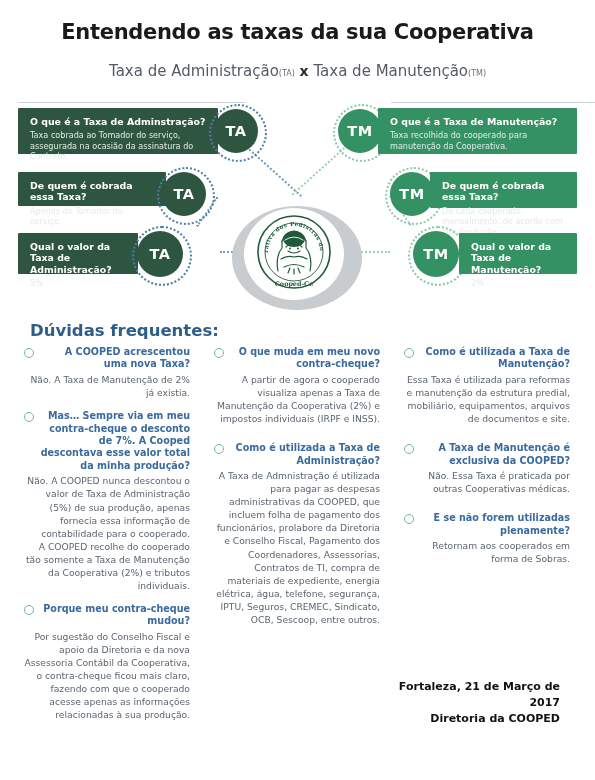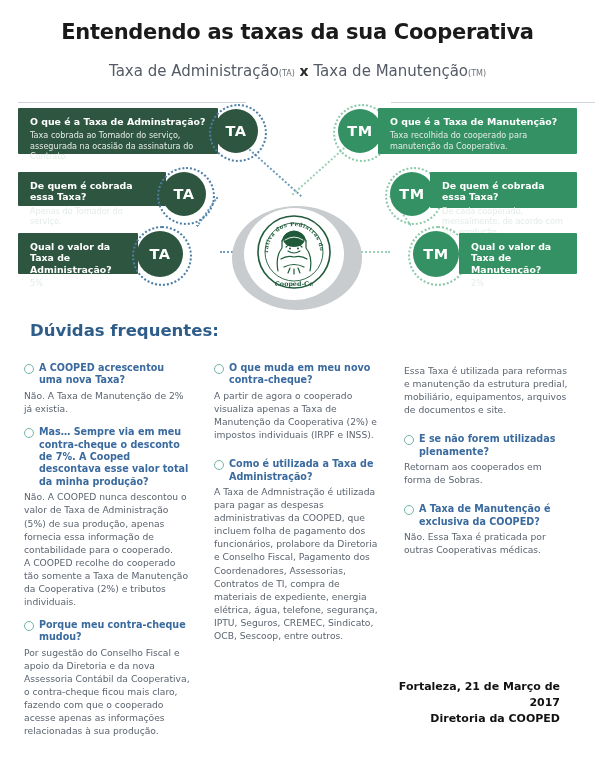--- a/index.html
+++ b/index.html
@@ -69,21 +69,21 @@
     display:flex;align-items:center;justify-content:center;
   }
   .logoSvg{display:block;}
 
   
   .faqTitle{
     position:absolute;left:30px;top:321px;
     font-size:16.5px;font-weight:bold;color:#2e5d8a;
   }
   .cols{position:absolute;left:24px;top:346px;width:552px;}
-  .col{position:absolute;top:16px;width:166px;}
+  .col{position:absolute;top:0;width:166px;text-align:right;}
   .col.c1{left:0;}
   .col.c2{left:190px;}
   .col.c3{left:380px;}
 
   .qa{margin-bottom:11px;}
   .qhead{
     display:flex;align-items:flex-start;gap:5px;
     font-size:9.6px;font-weight:bold;color:#3a6a9e;line-height:1.3;
   }
   .bullet{
@@ -252,35 +252,39 @@
         <div class="qhead">
           <span class="bullet"></span>
           <span class="qtext">Como é utilizada a Taxa de Administração?</span>
         </div>
         <div class="body">A Taxa de Admnistração é utilizada para pagar as despesas administrativas da COOPED, que incluem folha de pagamento dos funcionários, prolabore da Diretoria e Conselho Fiscal, Pagamento dos Coordenadores, Assessorias, Contratos de TI, compra de materiais de expediente, energia elétrica, água, telefone, segurança, IPTU, Seguros, CREMEC, Sindicato, OCB, Sescoop, entre outros.</div>
       </div>
     </div>
 
     <div class="col c3">
       <div class="qa">
+        <div class="qhead">
+          <span class="bullet"></span>
+          <span class="qtext">Como é utilizada a Taxa de Manutenção?</span>
+        </div>
         <div class="body">Essa Taxa é utilizada para reformas e manutenção da estrutura predial, mobiliário, equipamentos, arquivos de documentos e site.</div>
       </div>
       <div class="qa" style="margin-top:17px;">
         <div class="qhead">
           <span class="bullet"></span>
+          <span class="qtext">A Taxa de Manutenção é exclusiva da COOPED?</span>
+        </div>
+        <div class="body">Não. Essa Taxa é praticada por outras Cooperativas médicas.</div>
+      </div>
+      <div class="qa" style="margin-top:17px;">
+        <div class="qhead">
+          <span class="bullet"></span>
           <span class="qtext">E se não forem utilizadas plenamente?</span>
         </div>
         <div class="body">Retornam aos cooperados em forma de Sobras.</div>
-      </div>
-      <div class="qa" style="margin-top:17px;">
-        <div class="qhead">
-          <span class="bullet"></span>
-          <span class="qtext">A Taxa de Manutenção é exclusiva da COOPED?</span>
-        </div>
-        <div class="body">Não. Essa Taxa é praticada por outras Cooperativas médicas.</div>
       </div>
     </div>
   </div>
 
   <div class="sign">
     <div>Fortaleza, 21 de Março de 2017</div>
     <div>Diretoria da COOPED</div>
   </div>
 
 </div>

